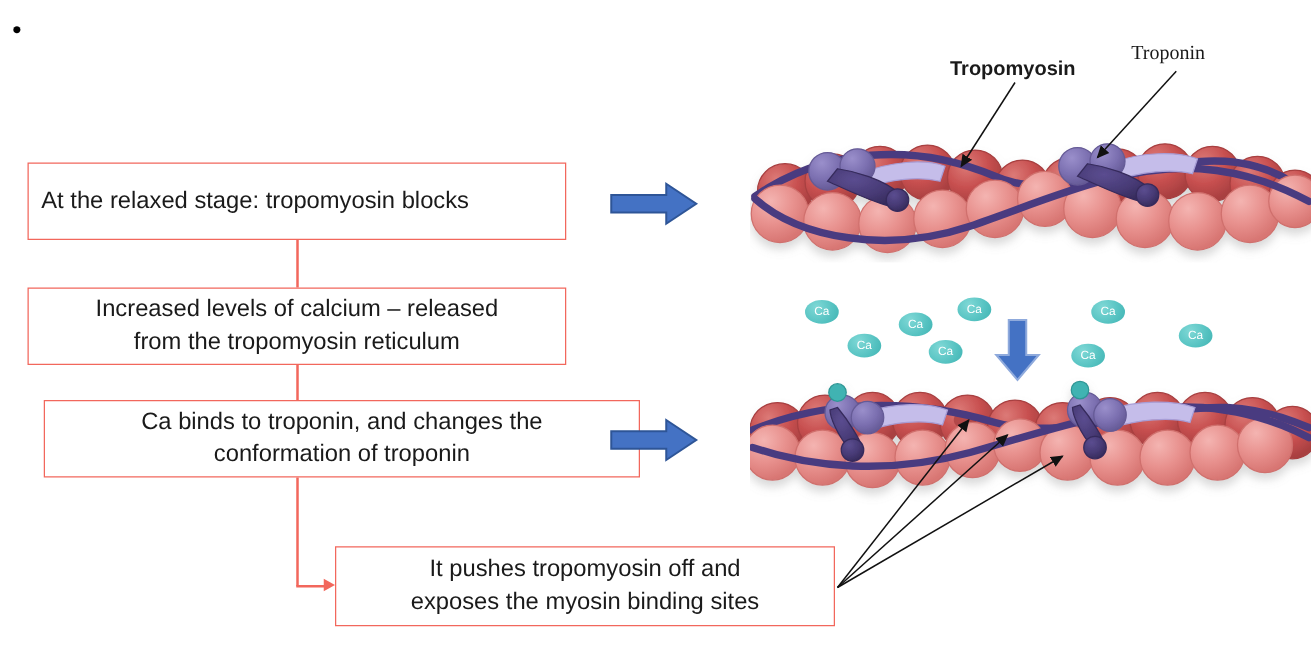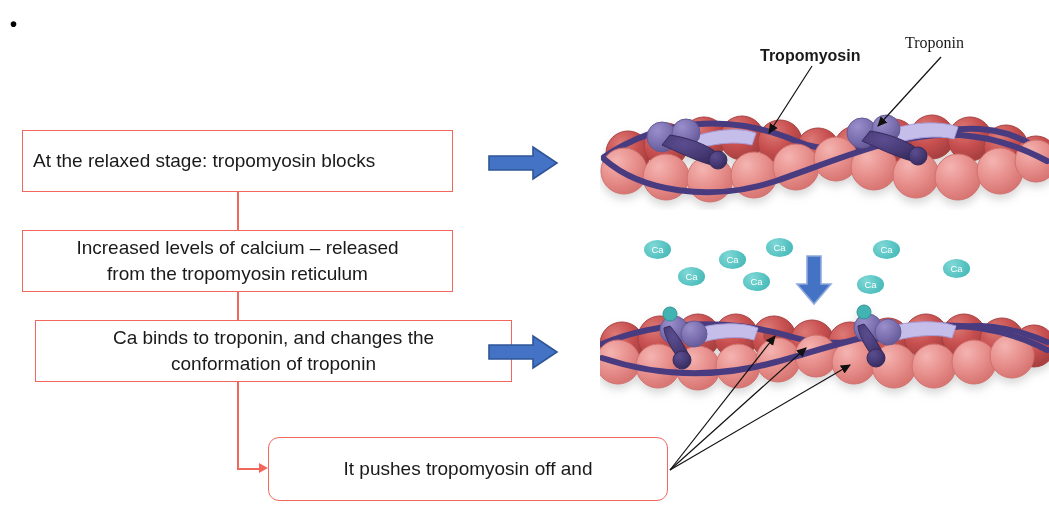--- a/index.html
+++ b/index.html
@@ -53,21 +53,21 @@
     justify-content: center;
     padding: 2px 10px;
     text-align: center;
   }
   .redbox.left-align { text-align: left; justify-content: flex-start; }
   .redbox span { display: block; }
 
   #box1 { left: 22px;  top: 130px; width: 431px; height: 62px; }
   #box2 { left: 22px;  top: 230px; width: 431px; height: 62px; }
   #box3 { left: 14px;  top: 320px; width: 477px; height: 62px; margin-left: 21px; }
-  #box4 { left: 268px; top: 437px; width: 400px; height: 64px; border-radius: 11px; }
+  #box4 { left: 268px; top: 437px; width: 400px; height: 64px; }
 
   
   .rline { position: absolute; background: #F2675C; }
   
   #conn1 { left: 237px; top: 192px; width: 1.6px; height: 38px; }
   
   #conn2 { left: 237px; top: 292px; width: 1.6px; height: 28px; }
   
   #conn3v { left: 237px; top: 382px; width: 1.6px; height: 87px; }
   #conn3h { left: 237px; top: 468px; width: 24px; height: 1.6px; }
@@ -141,20 +141,21 @@
   <div class="redbox" id="box3">
     <div>
       <span>Ca binds to troponin, and changes the</span>
       <span>conformation of troponin</span>
     </div>
   </div>
 
   <div class="redbox" id="box4">
     <div>
       <span>It pushes tropomyosin off and</span>
+      <span>exposes the myosin binding sites</span>
     </div>
   </div>
 
   <div class="rline" id="conn1"></div>
   <div class="rline" id="conn2"></div>
   <div class="rline" id="conn3v"></div>
   <div class="rline" id="conn3h"></div>
   <div id="conn3arrow"></div>
 
   <svg class="bluearrow" id="bluearrow1" width="72" height="36" viewBox="0 0 72 36">

